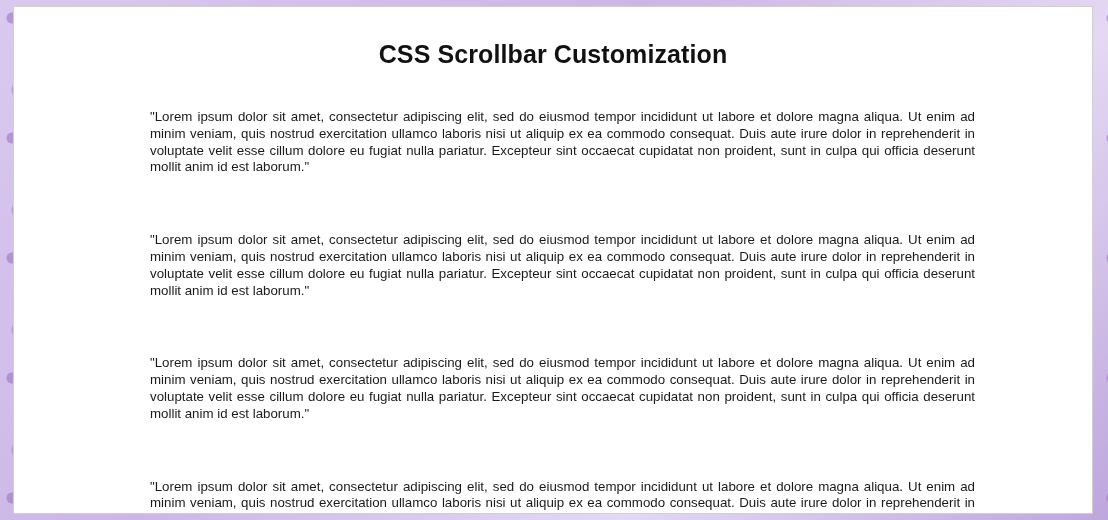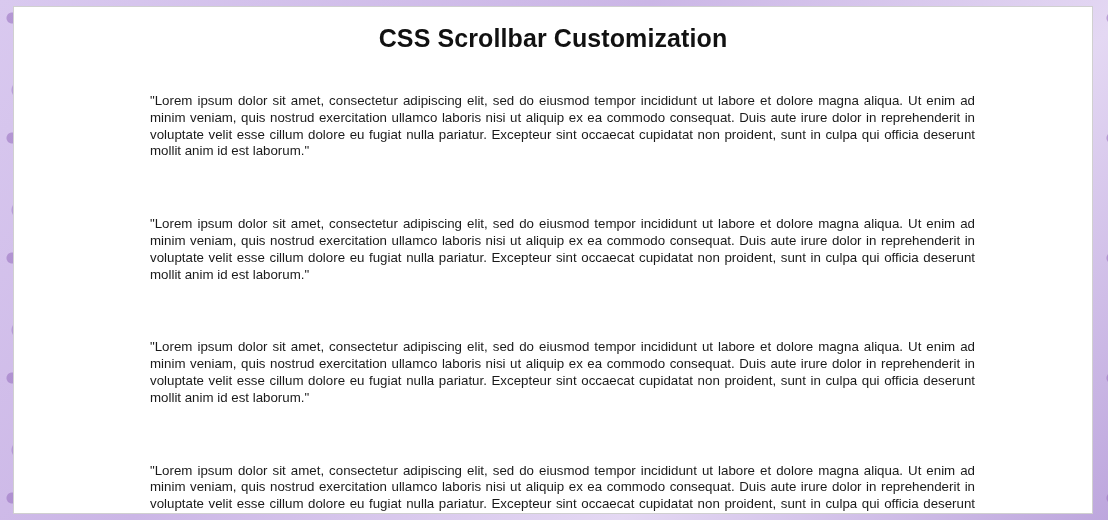--- a/index.html
+++ b/index.html
@@ -36,21 +36,21 @@
 
   .scroll-area {
     position: absolute;
     left: 0;
     top: 0;
     right: 0;
     bottom: 0;
     overflow-y: scroll;
     overflow-x: hidden;
     box-sizing: border-box;
-    padding: 0 0 0 0;
+    padding: 16px 0 0 0;
   }
 
   
   .scroll-area::-webkit-scrollbar {
     width: 10px;
   }
   .scroll-area::-webkit-scrollbar-track {
     background: #f1f1f1;
   }
   .scroll-area::-webkit-scrollbar-thumb {

